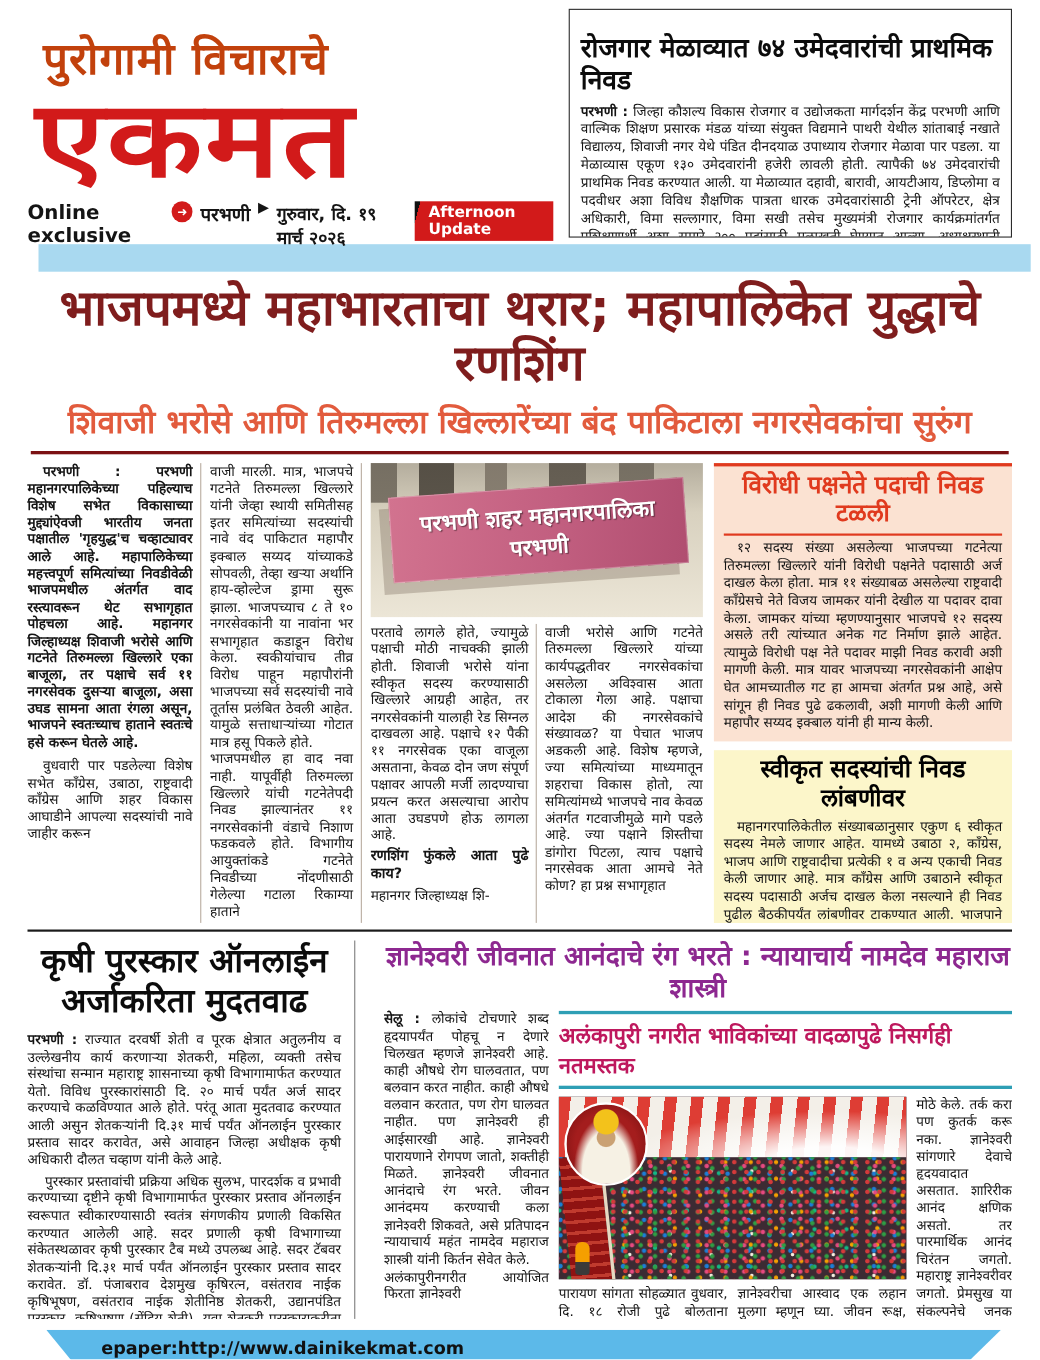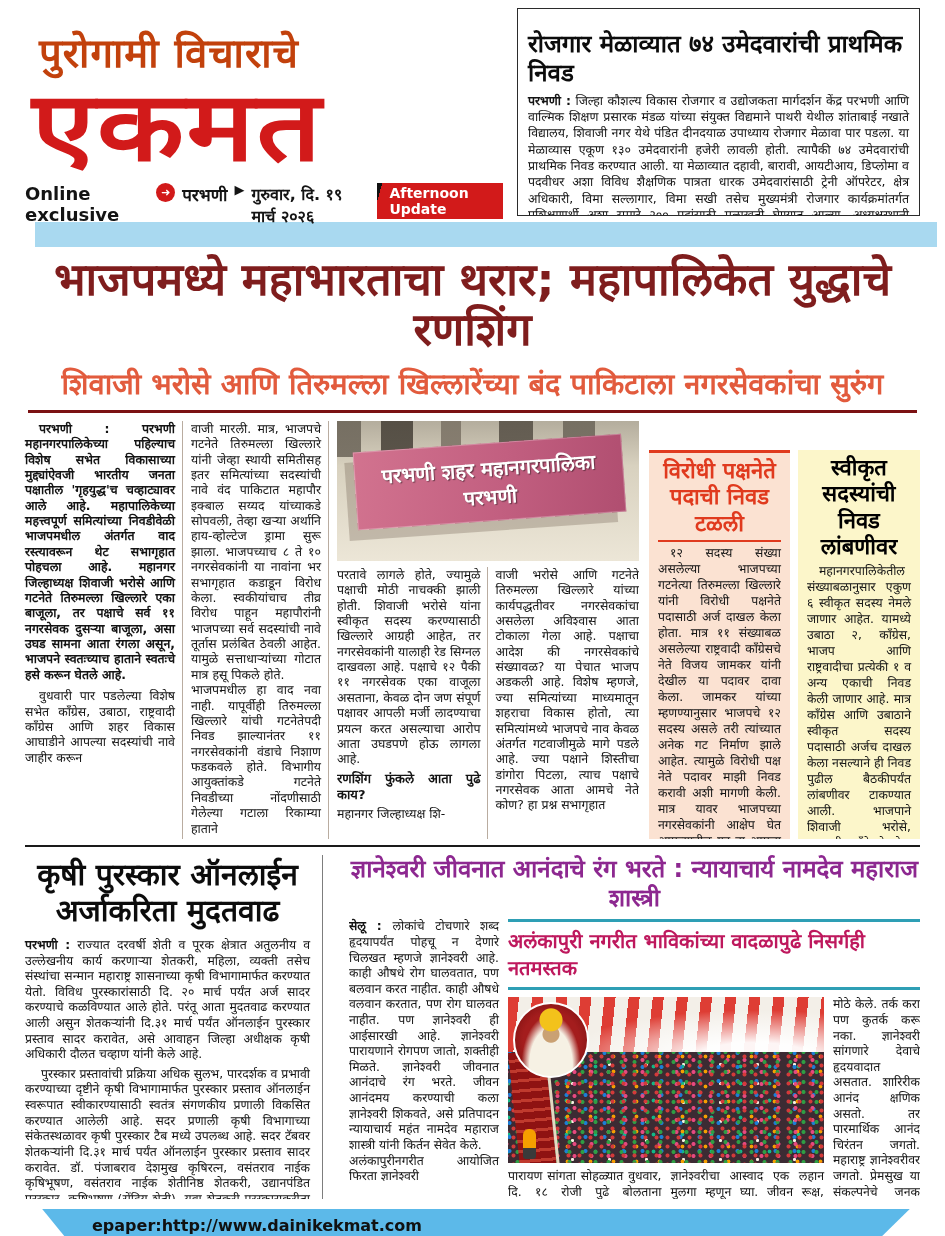--- a/index.html
+++ b/index.html
@@ -52,21 +52,21 @@
   .bld-windows { position:absolute; top:0; left:0; right:0; height:36px; opacity:.85;
       background:linear-gradient(90deg,#6b6458 0 24px,transparent 24px 44px,#453f36 44px 76px,
       transparent 76px 104px,#7a7164 104px 124px,transparent 124px 162px,#554e44 162px 196px,
       transparent 196px 226px,#6b6458 226px 258px,transparent 258px); }
   .bld-sign { position:absolute; left:6%; right:5%; top:16%; transform:rotate(-4deg);
       background:linear-gradient(100deg,#d2738f 0%,#c25f80 55%,#b04e70 100%);
       color:#fff; text-align:center; font-weight:800; font-size:20px; line-height:1.4;
       padding:12px 6px 10px; text-shadow:1px 1px 1px rgba(0,0,0,.45);
       box-shadow:-9px 10px 0 rgba(96,78,64,.28), inset 0 0 0 1px rgba(255,255,255,.25); }
 
-  .sidebar { flex:1; display:flex; gap:8px; padding-left:2px;margin-top:29px; }
+  .sidebar { flex:1; display:flex; flex-direction:column; gap:8px; padding-left:2px; }
   .box { padding:5px 9px 8px; }
   .box h3 { text-align:center; font-size:22px; line-height:1.2; margin-bottom:4px; }
   .box p { font-size:12.3px; line-height:1.3; text-align:justify; text-indent:12px; }
   .box.pink { background:#fbe2d2; border-top:3px solid #e03a1e; }
   .box.pink h3 { color:#e03a1e; border-bottom:2px solid #e03a1e; padding-bottom:3px; }
   .box.yellow { background:#fcf6ca; }
   .box.yellow h3 { color:#000000; }
 
   .section-rule { border:none; border-top:2px solid #1a1a1a; margin:6px 25px 0; }
 

